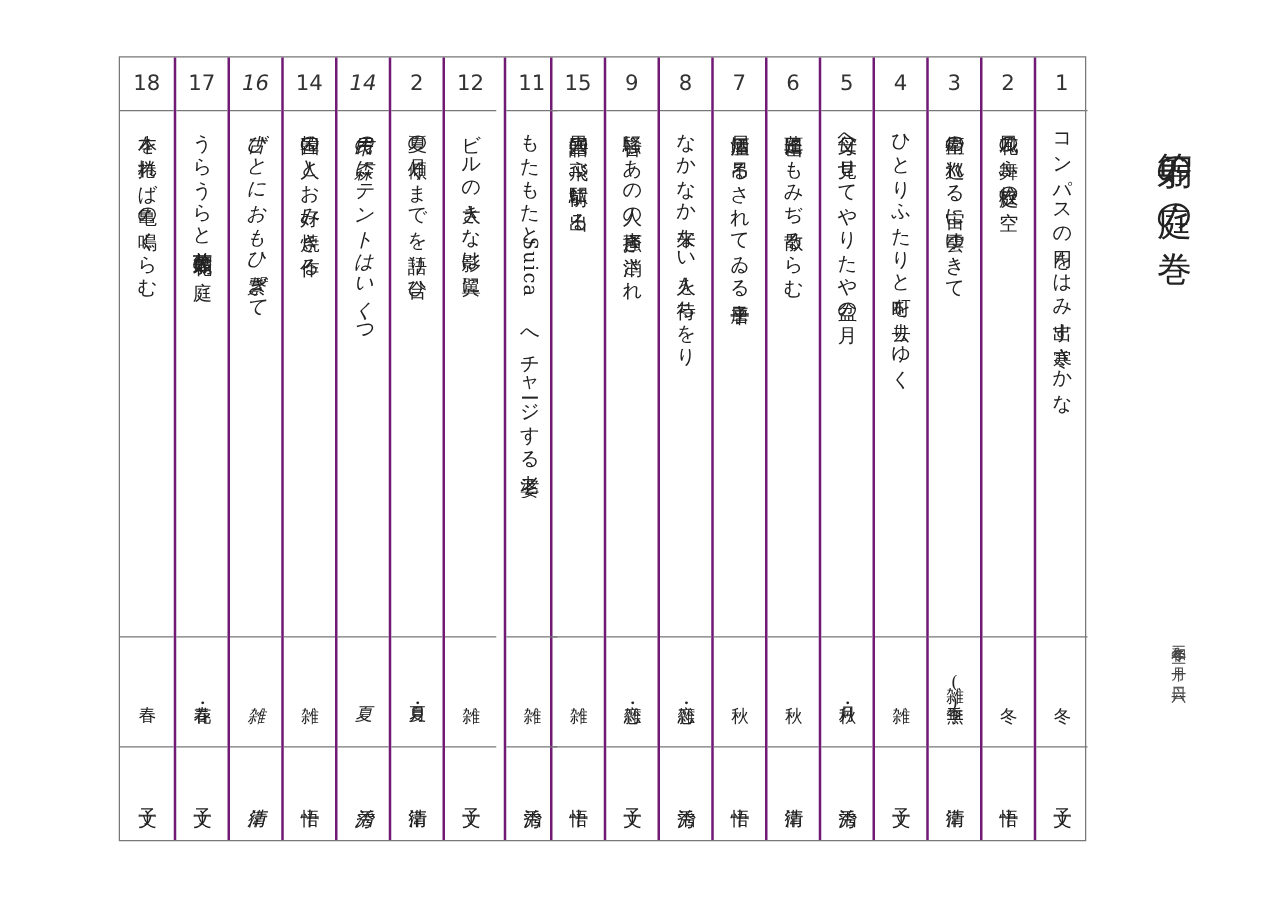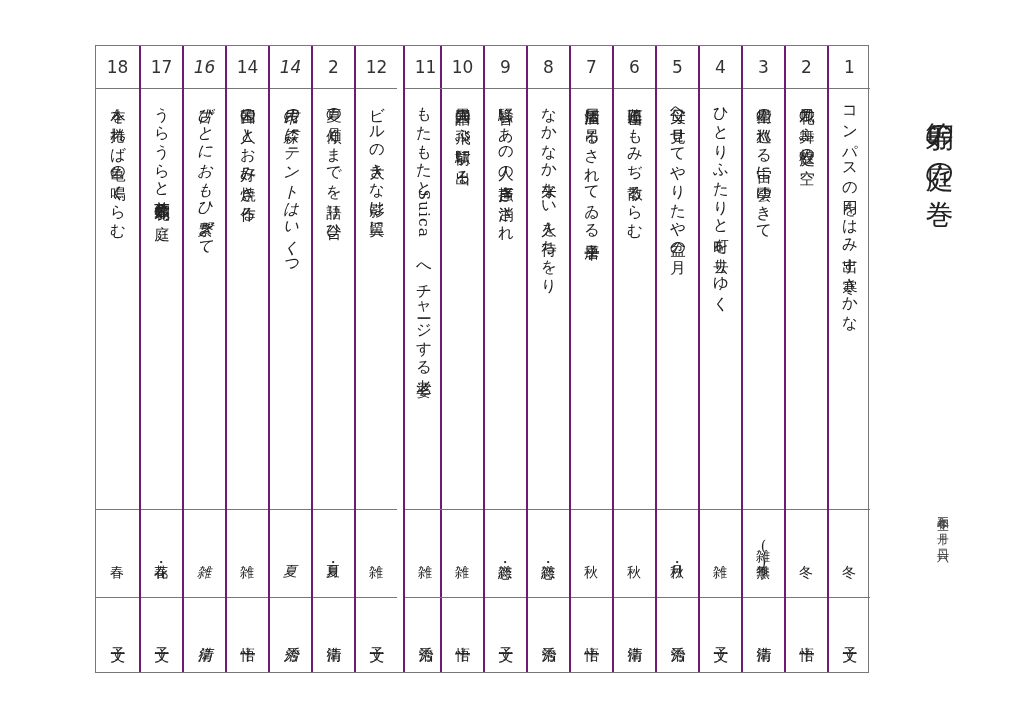--- a/index.html
+++ b/index.html
@@ -138,21 +138,21 @@
         <span>騒音にあの人の声掻き消され</span>
       </div>
     <div class="season">
         <span>雑・恋</span>
       </div>
     <div class="author">
         <span>文子</span>
       </div>
   </div>
   <div class="col" style="left:344px;">
-    <div class="num">10</div>
+    <div class="num">15</div>
     <div class="verse">
         <span>異国語の飛ぶ駅前に出る</span>
       </div>
     <div class="season">
         <span>雑</span>
       </div>
     <div class="author">
         <span>十悟</span>
       </div>
   </div>

